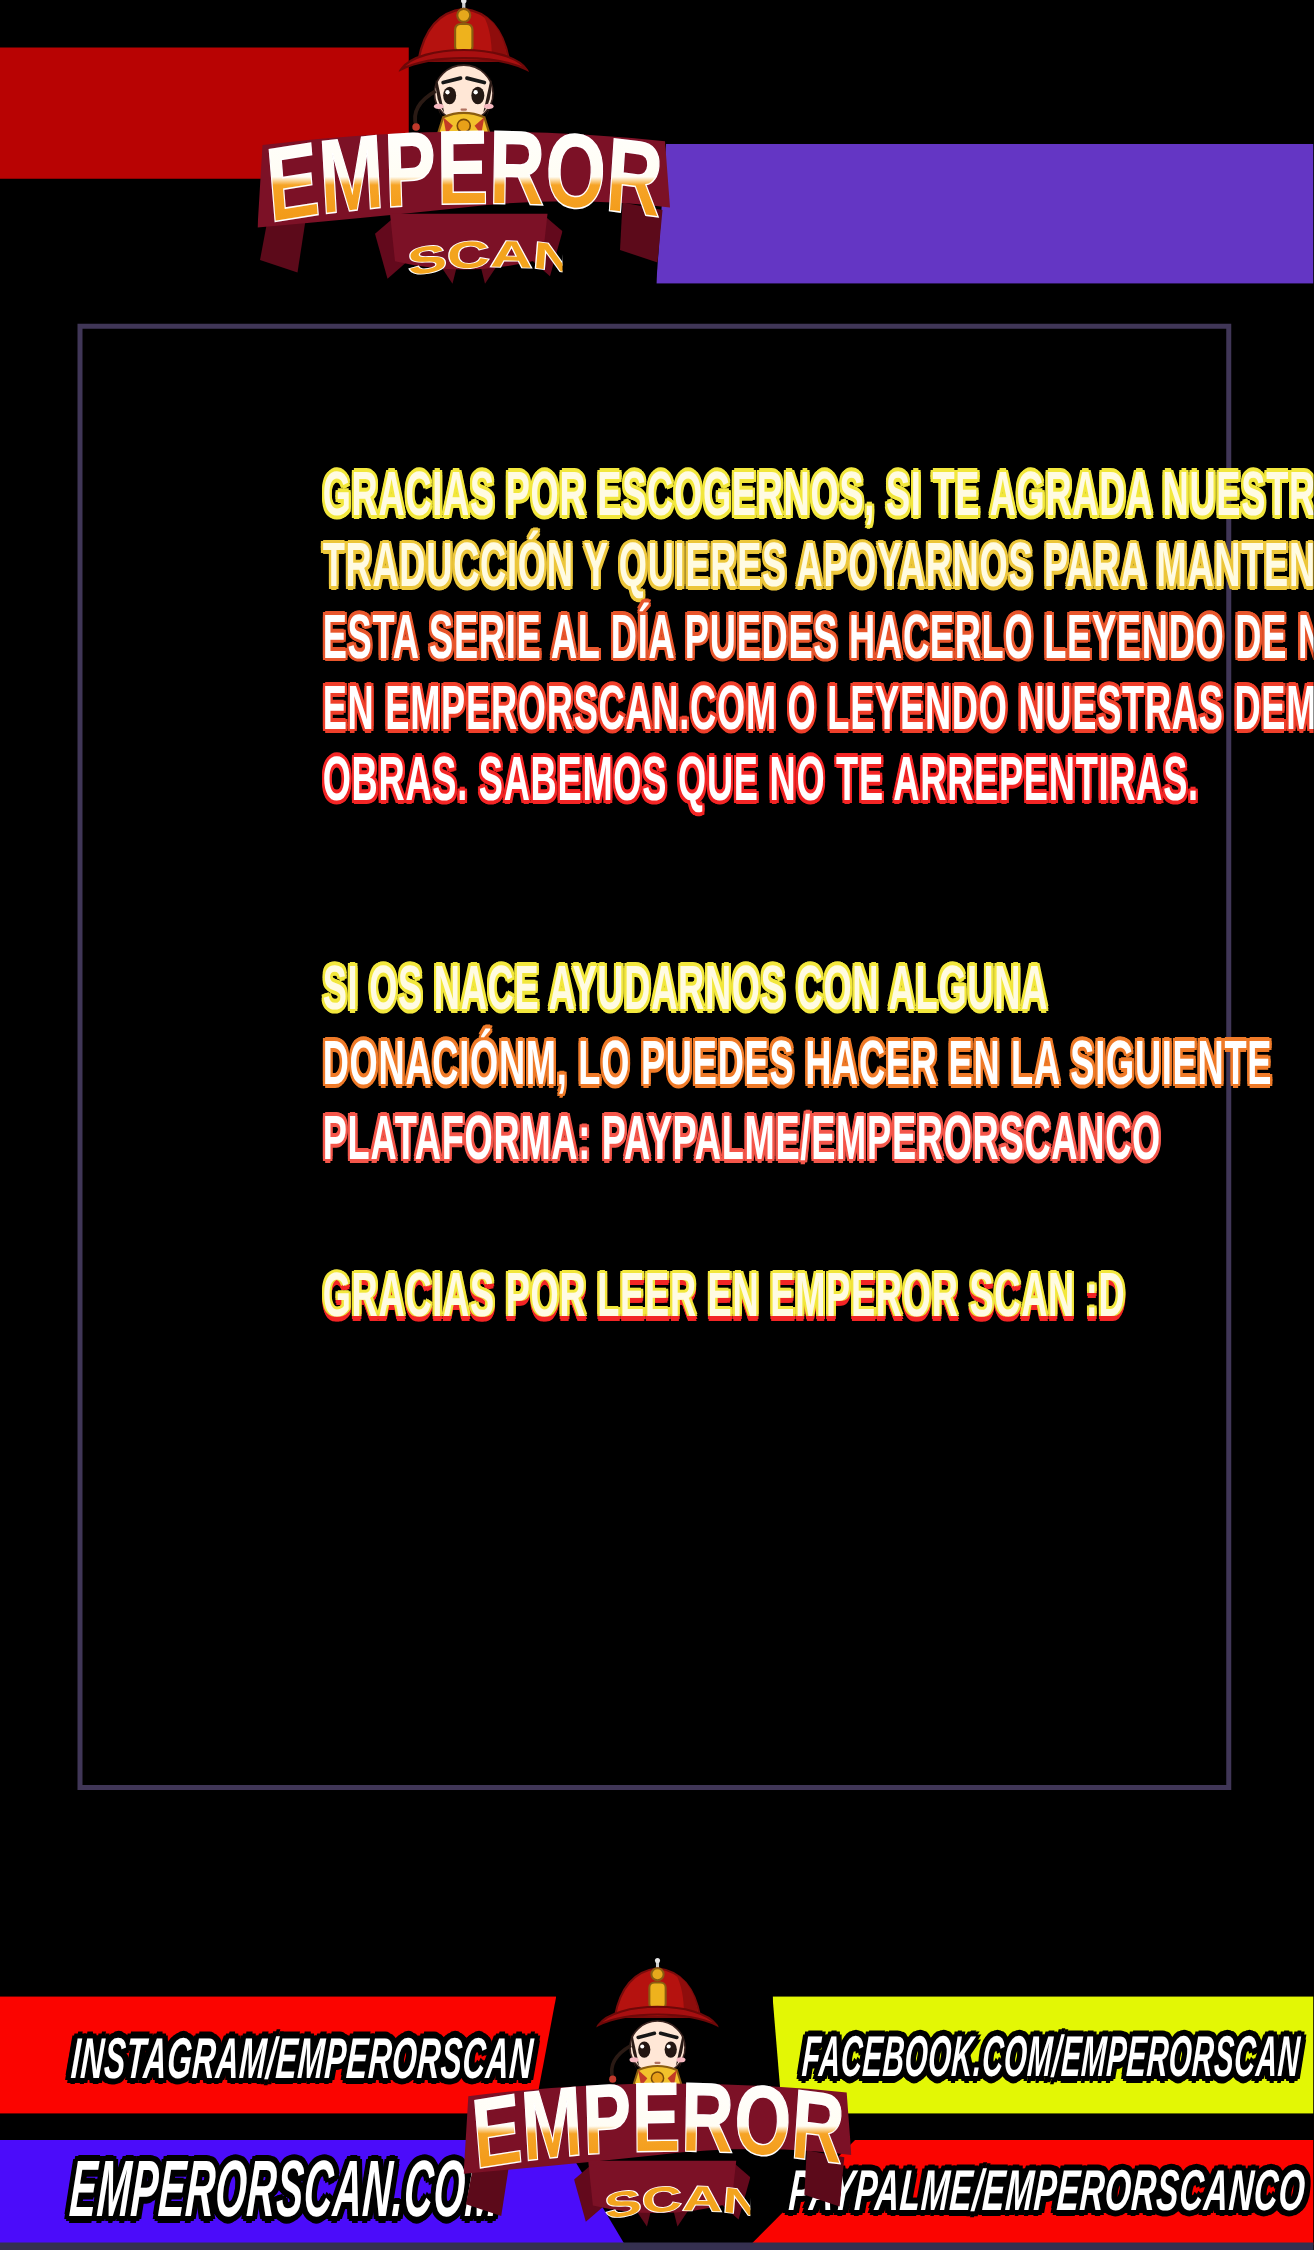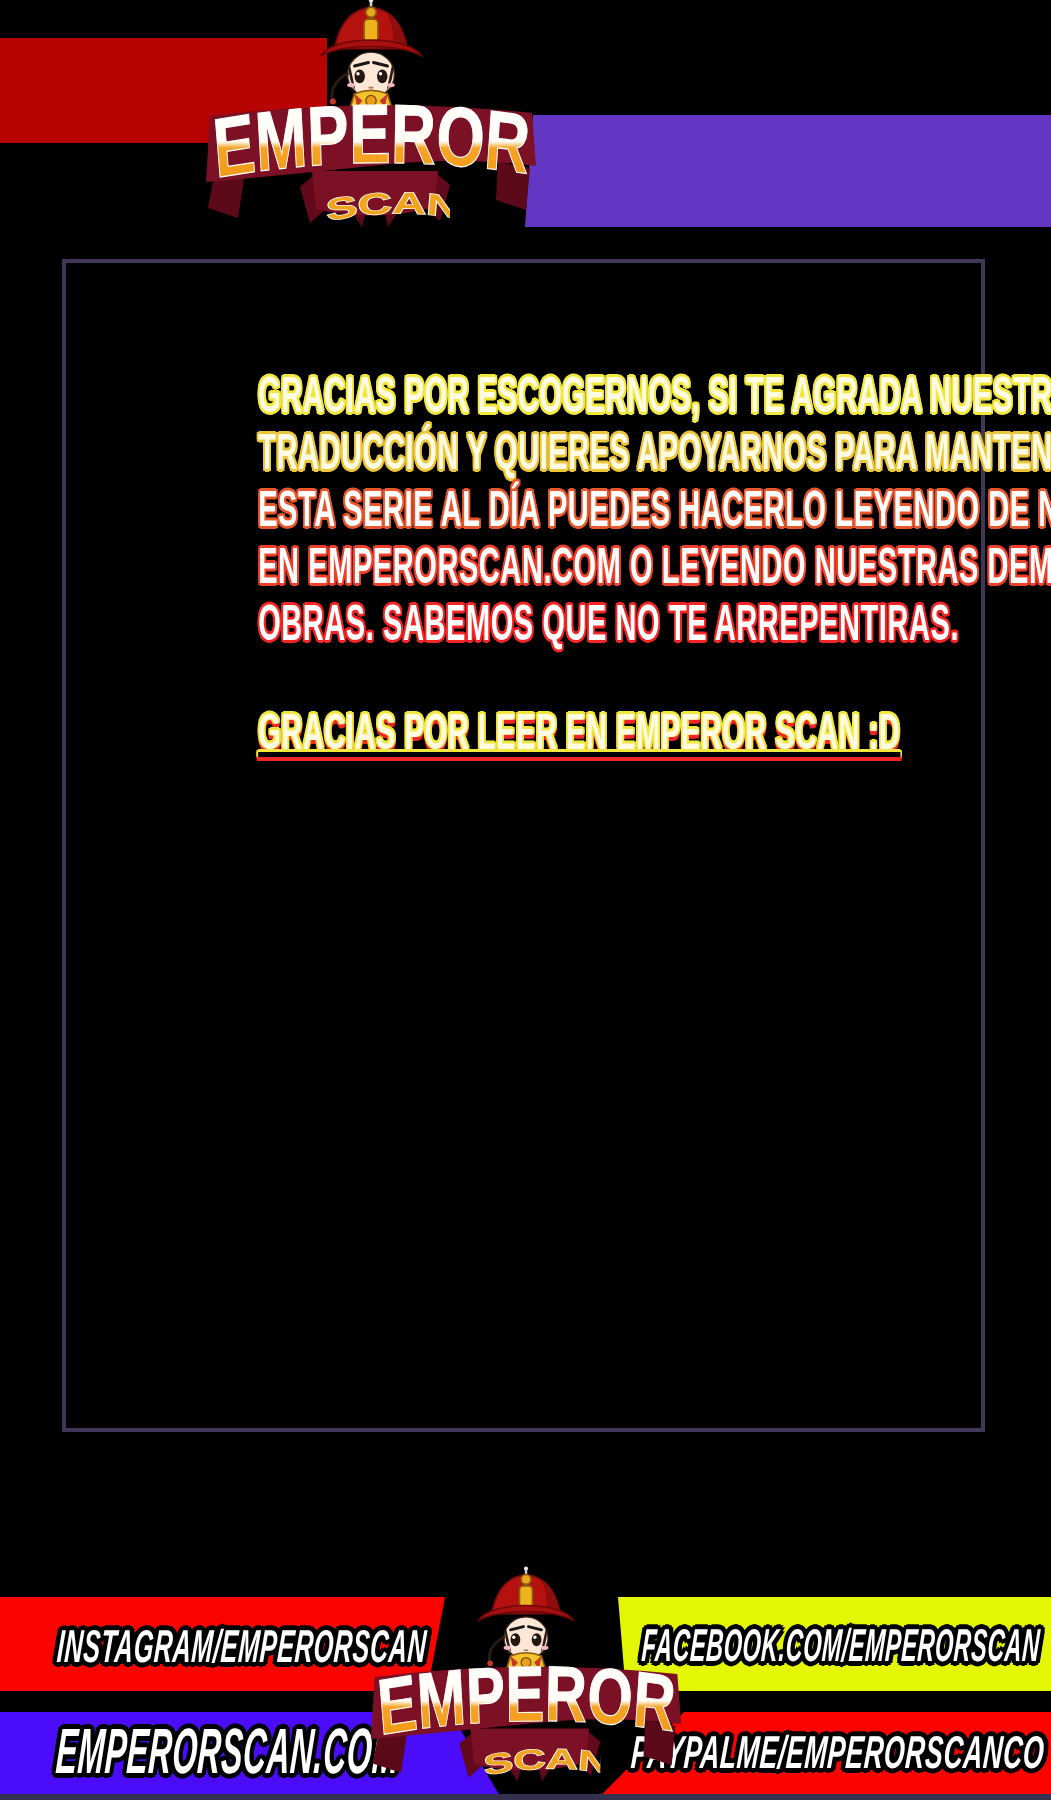--- a/index.html
+++ b/index.html
@@ -21,21 +21,21 @@
            clip-path:polygon(0 0,90% 0,100% 100%,0 100%);}
   .ft-red2{left:598px;top:1712px;width:453px;height:84px;background:#fb0400;
            clip-path:polygon(19% 0,100% 0,100% 100%,0.5% 100%);}
   .ft-edge{left:0;top:1794px;width:1051px;height:6px;background:#353050;z-index:6;}
 
   
   .notice-box{position:absolute;left:62px;top:259px;width:915px;height:1165px;
               border:4px solid #403657;background:#000;z-index:4;}
   .notice-inner{padding-top:104px;}
   .para{margin:0;}
-  .p2{margin-top:118px;} .p3{margin-top:108px;} .p4{margin-top:52px;text-decoration:underline;}
+  .p2{margin-top:118px;} .p3{margin-top:108px;} .p4{margin-top:68px;}
   .line{height:57px;line-height:57px;white-space:nowrap;text-align:center;
         font-weight:bold;font-size:50px;letter-spacing:1px;
         transform:scaleX(0.58);transform-origin:50% 50%;}
   .p3 .line{height:60px;line-height:60px;}
   .c-yellow{color:#fffbe2;--oc:#f2e73c;}
   .c-gold  {color:#fffbe2;--oc:#ecc63a;}
   .c-or    {color:#ffffff;--oc:#e8562c;}
   .c-redor {color:#ffffff;--oc:#ef3f2a;}
   .c-red   {color:#ffffff;--oc:#f32525;}
   .c-orange{color:#ffffff;--oc:#ef7a28;}
@@ -140,20 +140,25 @@
 
   <div class="notice-box">
     <div class="notice-inner">
       <div class="para p1">
         <div class="line c-yellow">GRACIAS POR ESCOGERNOS, SI TE AGRADA NUESTRA</div>
         <div class="line c-gold">TRADUCCIÓN Y QUIERES APOYARNOS PARA MANTENER</div>
         <div class="line c-or">ESTA SERIE AL DÍA PUEDES HACERLO LEYENDO DE NUEVO</div>
         <div class="line c-redor">EN EMPERORSCAN.COM O LEYENDO NUESTRAS DEMAS</div>
         <div class="line c-red">OBRAS. SABEMOS QUE NO TE ARREPENTIRAS.</div>
       </div>
+      <div class="para p3">
+        <div class="line c-yellow">SI OS NACE AYUDARNOS CON ALGUNA</div>
+        <div class="line c-orange">DONACIÓNM, LO PUEDES HACER EN LA SIGUIENTE</div>
+        <div class="line c-pink">PLATAFORMA: PAYPALME/EMPERORSCANCO</div>
+      </div>
       <div class="para p4">
         <div class="line c-grad">GRACIAS POR LEER EN EMPEROR SCAN :D</div>
       </div>
     </div>
   </div>
 
   <div class="stripe ft-red1"></div>
   <div class="stripe ft-yellow"></div>
   <div class="stripe ft-blue"></div>
   <div class="stripe ft-red2"></div>

